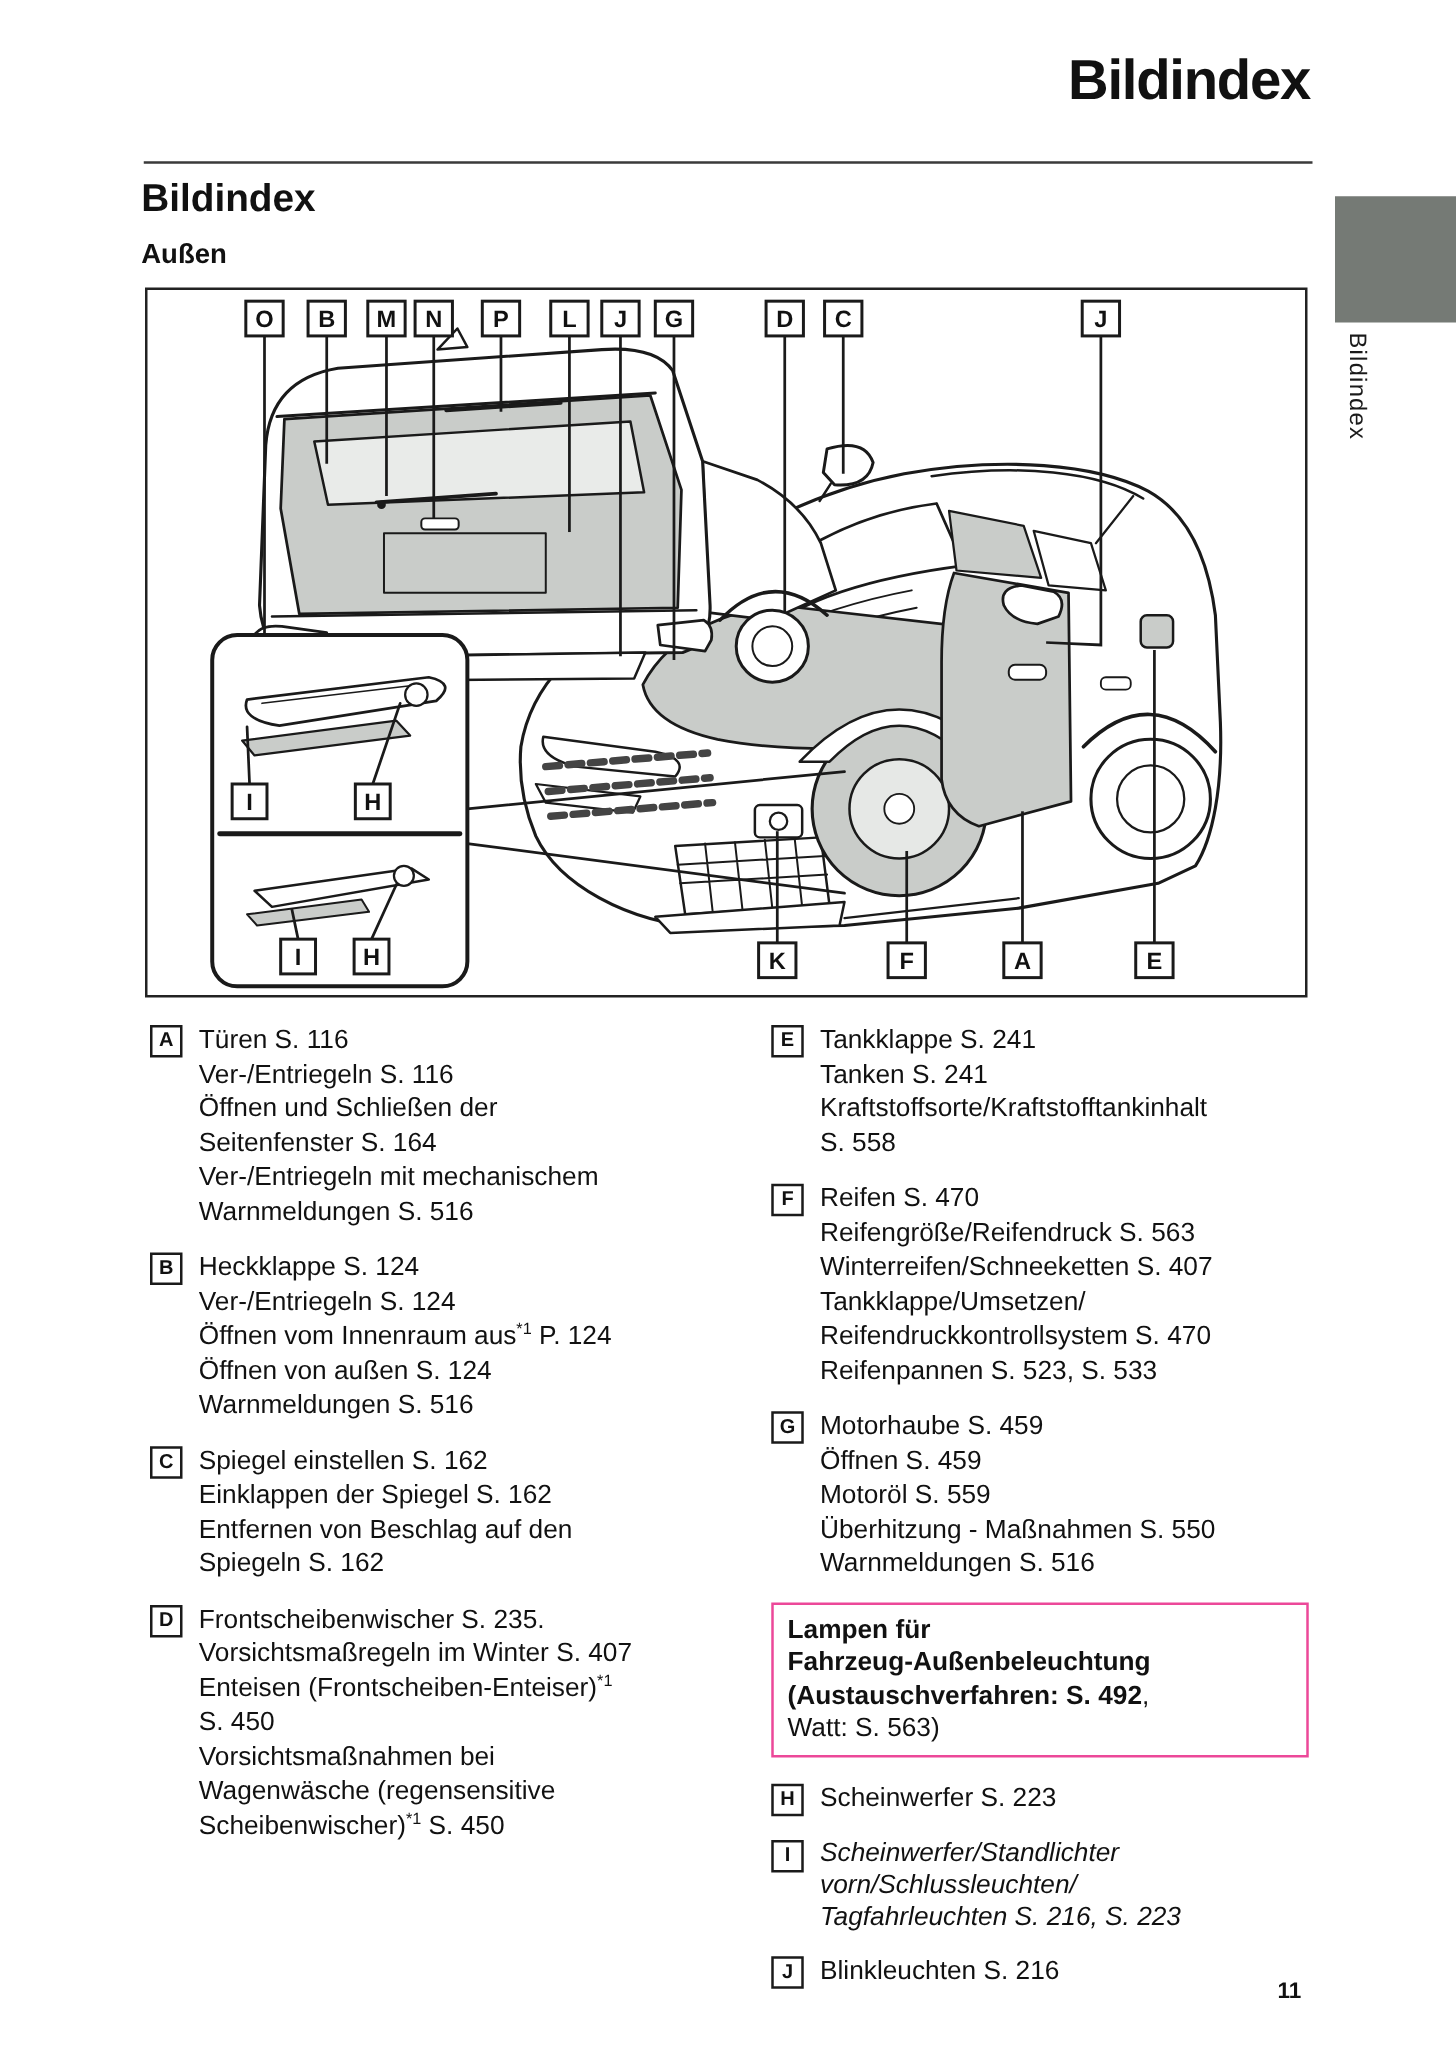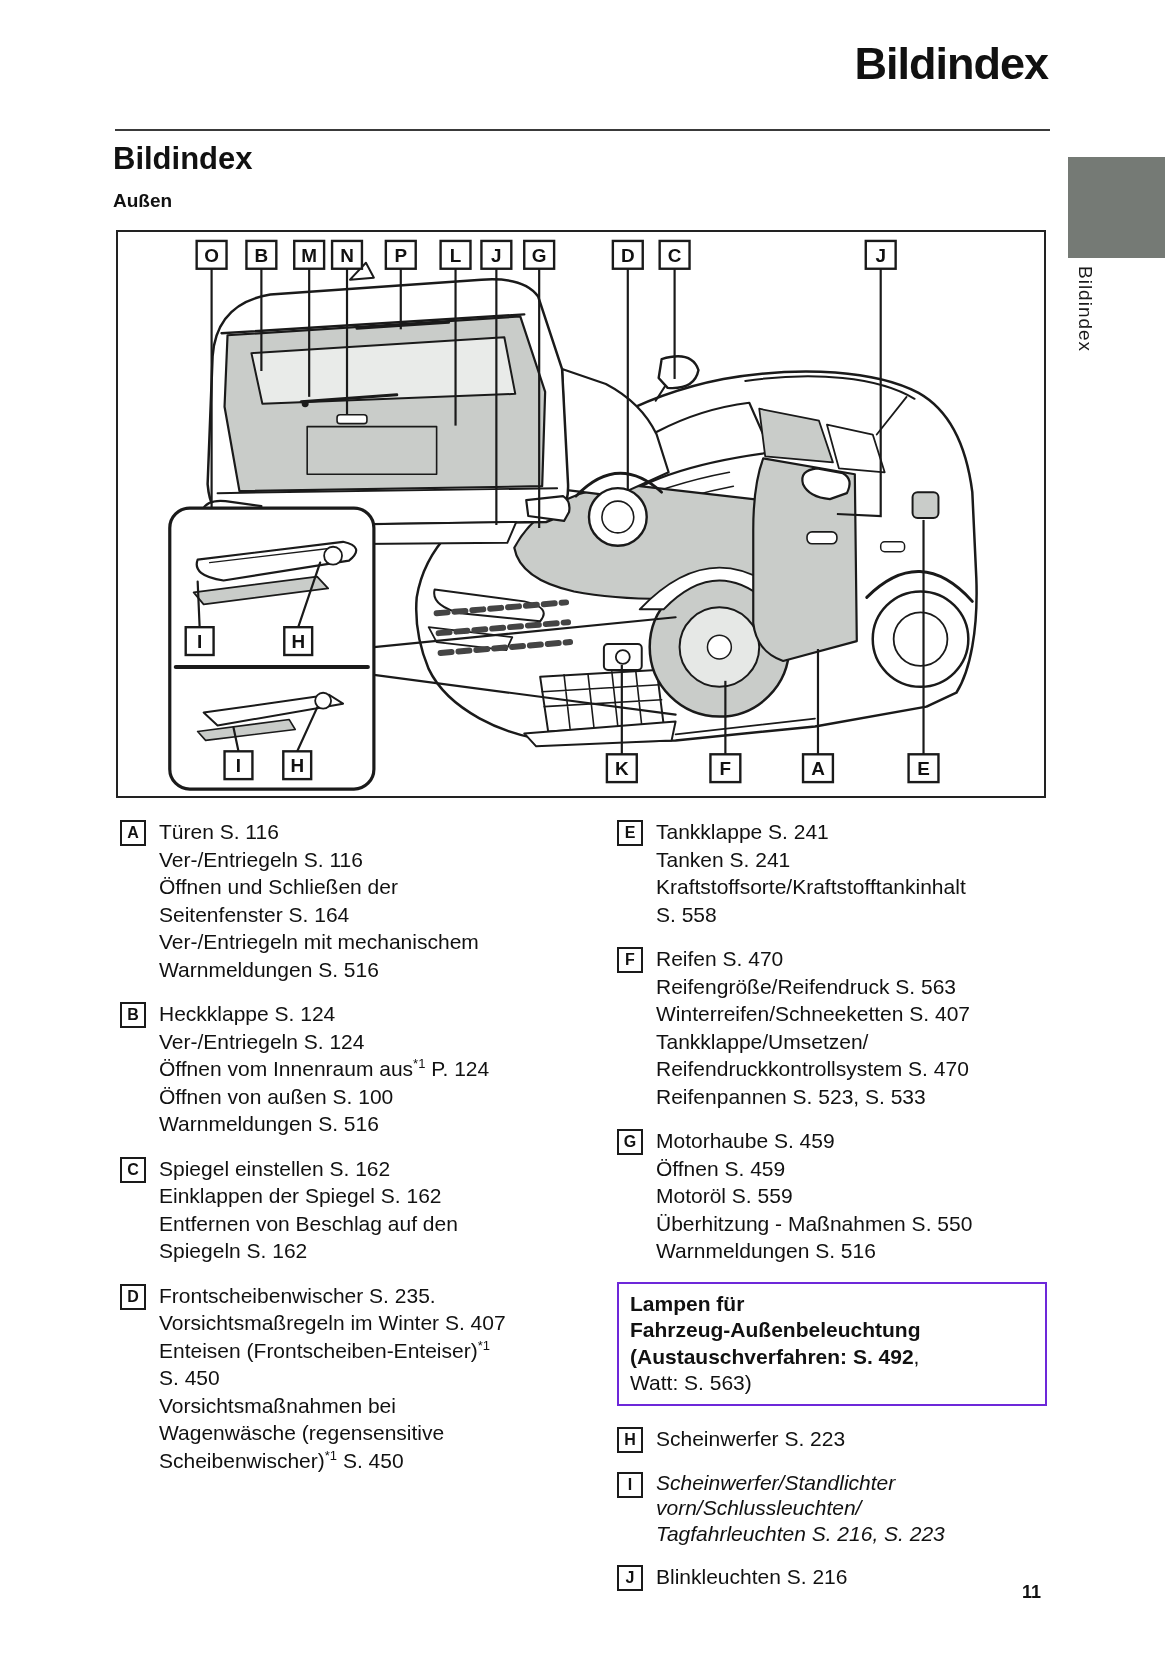--- a/index.html
+++ b/index.html
@@ -4,34 +4,34 @@
 <style>
   html,body{margin:0;padding:0;}
   body{
     width:1165px;height:1653px;position:relative;background:#ffffff;
     font-family:"Liberation Sans","DejaVu Sans",sans-serif;color:#111;
     overflow:hidden;
   }
   .chapter-title{position:absolute;top:38px;right:117px;font-size:45px;font-weight:700;letter-spacing:-1px;}
   .header-rule{position:absolute;left:115px;top:129px;width:935px;height:2px;background:#3a3a3a;}
   .section-title{position:absolute;left:113px;top:141px;font-size:31px;font-weight:700;}
-  .section-subtitle{position:absolute;left:113px;top:190px;font-size:19px;font-weight:700;}
+  .section-subtitle{position:absolute;left:113px;top:190px;font-size:22px;font-weight:700;}
   .tab-block{position:absolute;left:1068px;top:157px;width:97px;height:101px;}
   .side-tab-label{position:absolute;left:1074px;top:266px;writing-mode:vertical-rl;font-size:19px;letter-spacing:1px;color:#1a1a1a;}
   .diagram{position:absolute;left:116px;top:230px;width:930px;height:568px;border:2px solid #222;box-sizing:border-box;background:#fff;}
   .diagram svg{display:block;}
   .col{position:absolute;top:818px;}
   .col.left{left:120px;width:483px;}
   .col.right{left:617px;width:432px;}
   .item{display:flex;gap:13px;margin-bottom:17px;}
   .letterbox{flex:none;width:26px;height:26px;border:2px solid #1a1a1a;box-sizing:border-box;
     display:flex;align-items:center;justify-content:center;font-size:16px;font-weight:700;margin-top:2px;background:#fff;}
   .lines{font-size:21px;line-height:27.5px;white-space:nowrap;}
   .item.tight .lines{line-height:25.5px;font-style:italic;}
-  .lampbox{border:2px solid #6d28d9;box-sizing:border-box;width:430px;padding:7px 11px;margin:2px 0 19px 0;
+  .lampbox{border:2px solid #ec4899;box-sizing:border-box;width:430px;padding:7px 11px;margin:2px 0 19px 0;
     font-size:21px;line-height:26.5px;white-space:nowrap;}
   .b{font-weight:700;}
   sup.sup{font-size:13px;line-height:0;}
   .page-num{position:absolute;left:1022px;top:1582px;font-size:18px;font-weight:700;}
   text.callout{font-size:19px;font-weight:700;fill:#111;font-family:"Liberation Sans","DejaVu Sans",sans-serif;}
 </style>
 </head>
 <body>
 
 <div class="chapter-title">Bildindex</div>
@@ -193,21 +193,21 @@
         <div class="line"><span>Ver-/Entriegeln mit mechanischem</span></div>
         <div class="line"><span>Warnmeldungen S. 516</span></div>
       </div>
     </div>
     <div class="item">
       <div class="letterbox">B</div>
       <div class="lines">
         <div class="line"><span>Heckklappe S. 124</span></div>
         <div class="line"><span>Ver-/Entriegeln S. 124</span></div>
         <div class="line"><span>Öffnen vom Innenraum aus</span><sup class="sup">*1</sup><span> P. 124</span></div>
-        <div class="line"><span>Öffnen von außen S. 100</span></div>
+        <div class="line"><span>Öffnen von außen S. 124</span></div>
         <div class="line"><span>Warnmeldungen S. 516</span></div>
       </div>
     </div>
     <div class="item">
       <div class="letterbox">C</div>
       <div class="lines">
         <div class="line"><span>Spiegel einstellen S. 162</span></div>
         <div class="line"><span>Einklappen der Spiegel S. 162</span></div>
         <div class="line"><span>Entfernen von Beschlag auf den</span></div>
         <div class="line"><span>Spiegeln S. 162</span></div>

